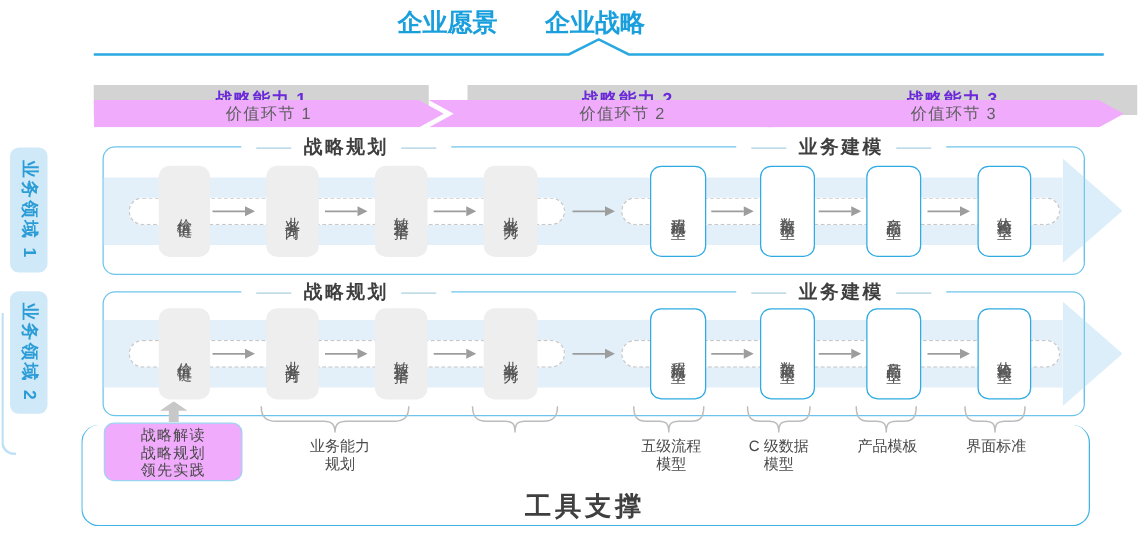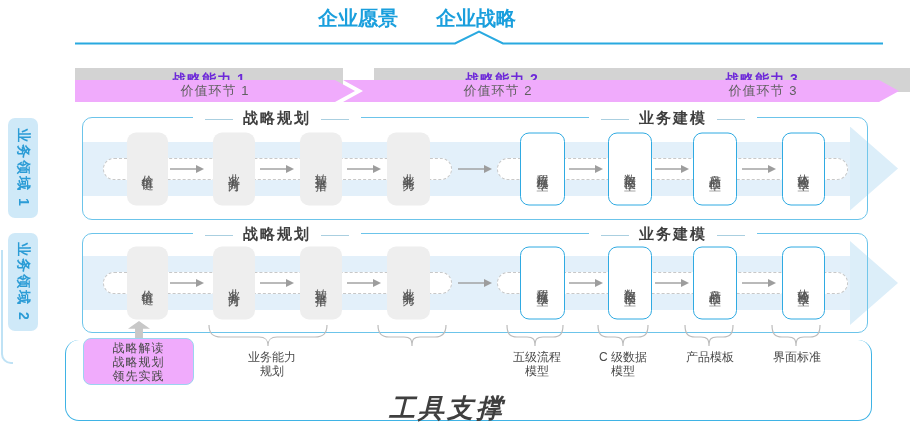--- a/index.html
+++ b/index.html
@@ -42,22 +42,22 @@
   .vtxt{writing-mode:vertical-rl;text-orientation:upright;font-size:12px;letter-spacing:2px;color:#555;line-height:1;}
   .row-title{position:absolute;top:-10px;transform:translateX(-50%);background:#fff;padding:0 12px;
              font-size:15px;font-weight:bold;color:#3f3f3f;letter-spacing:2px;white-space:nowrap;z-index:4;line-height:19px;}
   .row-title::before,.row-title::after{content:"";display:inline-block;width:28px;height:1px;
              background:#aacfe0;vertical-align:middle;}
   .row-title::before{margin-right:10px;}
   .row-title::after{margin-left:10px;}
   
   .tools{position:absolute;left:65px;top:340px;width:807px;height:81px;box-sizing:border-box;
          border:1.5px solid #3fb3e5;border-top:none;border-radius:14px;}
-  .tools-title{position:absolute;left:447px;top:391px;transform:translateX(-50%);
-               font-size:26px;font-weight:bold;color:#3f3f3f;letter-spacing:3px;white-space:nowrap;font-style:italic;}
+  .tools-title{position:absolute;left:468px;top:391px;transform:translateX(-50%);
+               font-size:21px;font-weight:bold;color:#3f3f3f;letter-spacing:3px;white-space:nowrap;}
   
   .interview{position:absolute;left:83px;top:338px;width:109px;height:45px;background:#f0abfc;
              border:1.2px solid #9bd4f0;border-radius:8px;display:flex;flex-direction:column;
              align-items:center;justify-content:center;font-size:12px;line-height:14px;
              color:#4a4a4a;letter-spacing:1px;text-align:center;}
   .up-arrow{position:absolute;left:128px;top:321px;width:22px;height:17px;background:#c8c8c8;
             clip-path:polygon(50% 0,100% 45%,68% 45%,68% 100%,32% 100%,32% 45%,0 45%);}
   .brace{position:absolute;top:324px;}
   .anno{position:absolute;top:350px;transform:translateX(-50%);text-align:center;
         font-size:12px;line-height:14px;color:#4a4a4a;white-space:nowrap;}

